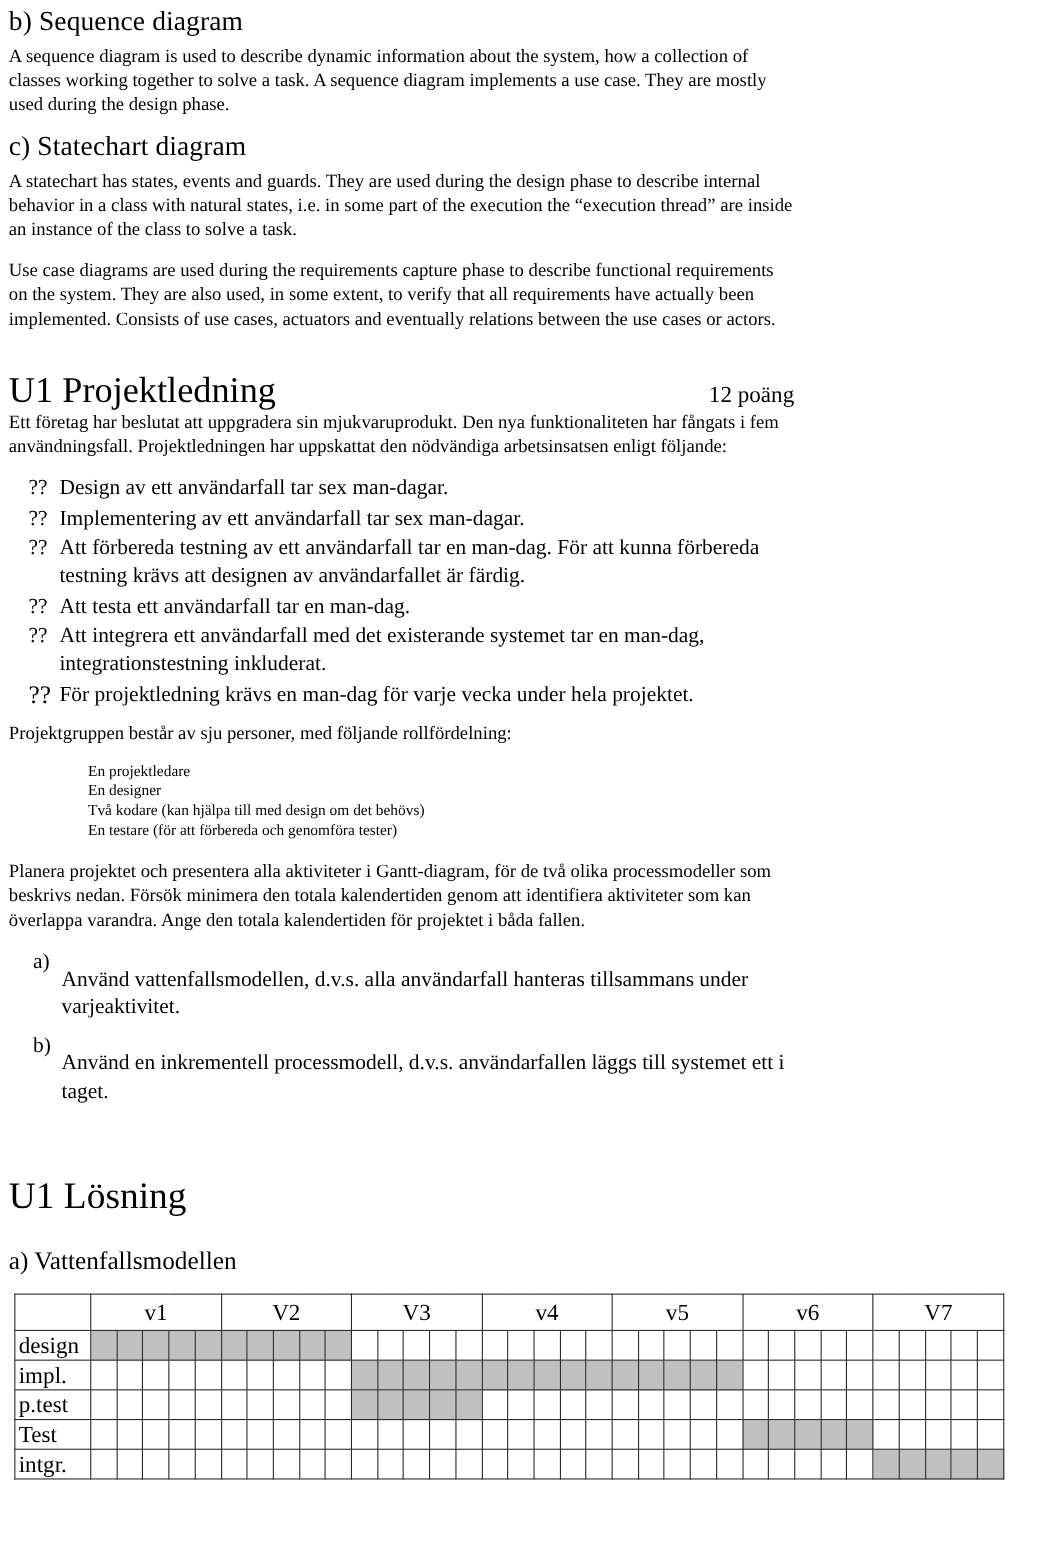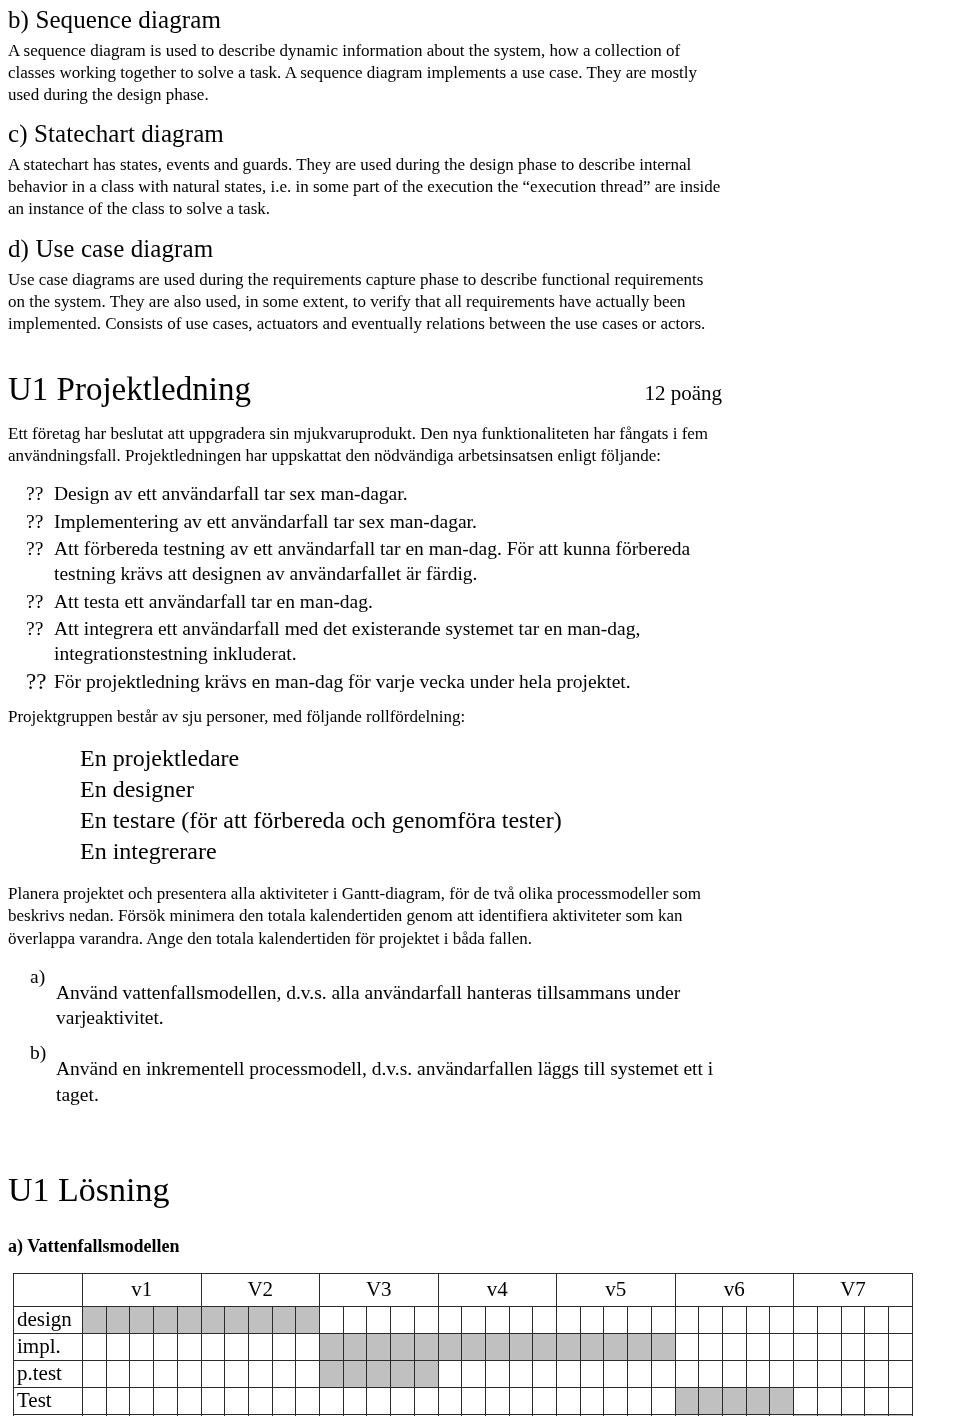--- a/index.html
+++ b/index.html
@@ -43,21 +43,21 @@
     margin: 0 0 14px 0;
     text-align: left;
   }
   .spacer-md { height: 22px; }
   .spacer-lg { height: 40px; }
 
   .title-row {
     display: flex;
     align-items: baseline;
     justify-content: space-between;
-    margin: 0 0 16px 0;
+    margin: 0 0 0 0;
   }
   .title-row .pts {
     font-size: 21px;
     white-space: nowrap;
   }
 
   ul.qlist, ol.alist {
     list-style: none;
     margin: 0 0 12px 0;
     padding: 0;
@@ -93,34 +93,34 @@
     width: 48px;
     flex: 0 0 48px;
     padding-left: 22px;
     box-sizing: border-box;
   }
   ol.alist > li .txt { flex: 1 1 auto; margin-top: 16px; }
 
   .roles {
     margin: 0 0 16px 0;
     padding-left: 72px;
-    font-size: 24px;
+    font-size: 14px;
     line-height: 1.30;
   }
   .roles div { margin: 0; }
 
   h1.solution {
     font-size: 34px;
     font-weight: normal;
     margin: 12px 0 28px 0;
     line-height: 1.1;
   }
   h2.part {
-    font-size: 18px;
-    font-weight: bold;
+    font-size: 23px;
+    font-weight: normal;
     margin: 0 0 16px 0;
     line-height: 1.12;
   }
 
   
   .gantt-wrap {
     padding-left: 5px;
     padding-right: 0;
   }
   table.gantt {
@@ -166,21 +166,20 @@
 
 <div class="page">
   <div class="inner">
 
     <h2 class="sub">b) Sequence diagram</h2>
     <p class="body">A sequence diagram is used to describe dynamic information about the system, how a collection of classes working together to solve a task. A sequence diagram implements a use case. They are mostly used during the design phase.</p>
 
     <h2 class="sub">c) Statechart diagram</h2>
     <p class="body">A statechart has states, events and guards. They are used during the design phase to describe internal behavior in a class with natural states, i.e. in some part of the execution the “execution thread” are inside an instance of the class to solve a task.</p>
 
-    <h2 class="sub">d) Use case diagram</h2>
     <p class="body">Use case diagrams are used during the requirements capture phase to describe functional requirements on the system. They are also used, in some extent, to verify that all requirements have actually been implemented. Consists of use cases, actuators and eventually relations between the use cases or actors.</p>
 
     <div class="spacer-md"></div>
 
     <div class="title-row">
       <h1 class="major">U1 Projektledning</h1>
       <span class="pts">12 poäng</span>
     </div>
 
     <p class="body">Ett företag har beslutat att uppgradera sin mjukvaruprodukt. Den nya funktionaliteten har fångats i fem användningsfall. Projektledningen har uppskattat den nödvändiga arbetsinsatsen enligt följande:</p>
@@ -210,22 +209,22 @@
         <span class="mark">??</span>
         <span class="txt">För projektledning krävs en man-dag för varje vecka under hela projektet.</span>
       </li>
     </ul>
 
     <p class="body">Projektgruppen består av sju personer, med följande rollfördelning:</p>
 
     <div class="roles">
       <div>En projektledare</div>
       <div>En designer</div>
+      <div>Två kodare (kan hjälpa till med design om det behövs)</div>
       <div>En testare (för att förbereda och genomföra tester)</div>
-      <div>En integrerare</div>
     </div>
 
     <p class="body">Planera projektet och presentera alla aktiviteter i Gantt-diagram, för de två olika processmodeller som beskrivs nedan. Försök minimera den totala kalendertiden genom att identifiera aktiviteter som kan överlappa varandra. Ange den totala kalendertiden för projektet i båda fallen.</p>
 
     <ol class="alist">
       <li>
         <span class="mark">a)</span>
         <span class="txt">Använd vattenfallsmodellen, d.v.s. alla användarfall hanteras tillsammans under varjeaktivitet.</span>
       </li>
       <li>

